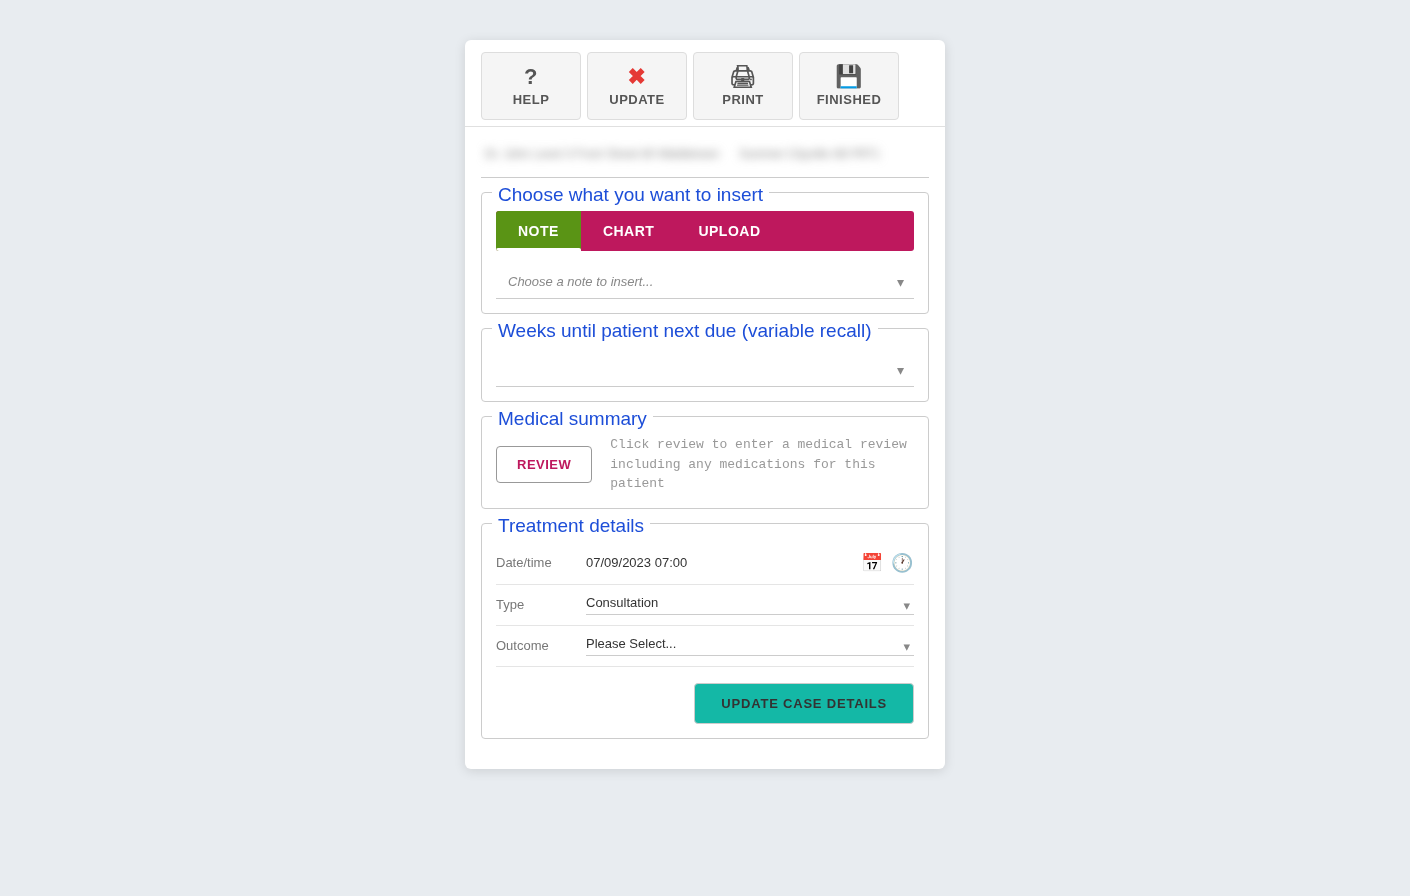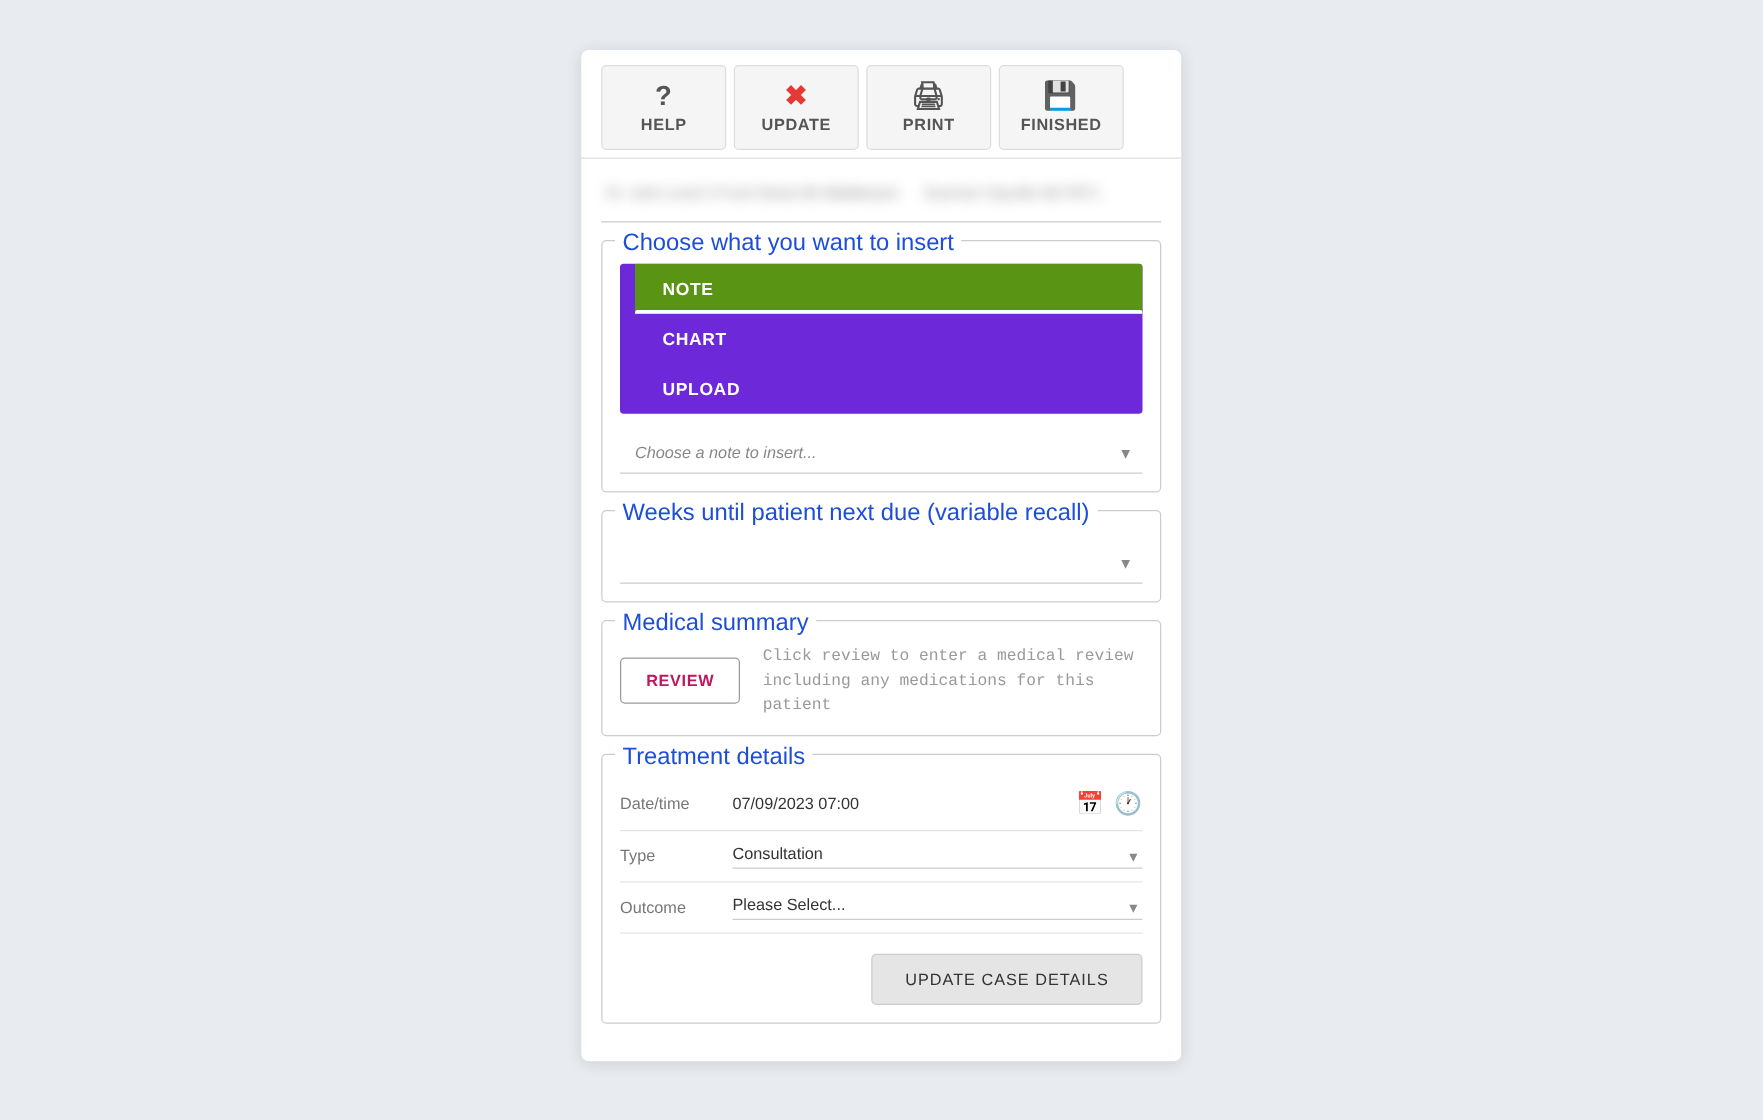--- a/index.html
+++ b/index.html
@@ -132,26 +132,25 @@
       left: 10px;
       background: #fff;
       padding: 0 6px;
       font-size: 19px;
       color: #1d4ed8;
     }
 
     
     .tab-bar {
       display: flex;
-      flex-direction: column;
-      background: #6d28d9;
+      flex-direction: row;
+      background: #be185d;
       border-radius: 3px;
       overflow: hidden;
       margin-bottom: 14px;
-      padding-left: 12px;
     }
 
     .tab-item {
       padding: 12px 22px;
       color: #fff;
       font-weight: bold;
       font-size: 14px;
       cursor: pointer;
       letter-spacing: 0.5px;
       position: relative;
@@ -323,25 +322,25 @@
 
     
     .update-btn-row {
       display: flex;
       justify-content: flex-end;
       margin-top: 16px;
     }
 
     .update-case-btn {
       padding: 12px 26px;
-      background: #e5e5e5;
+      background: #14b8a6;
       border: 1px solid #ccc;
       border-radius: 4px;
       font-size: 13px;
-      font-weight: normal;
+      font-weight: bold;
       color: #333;
       letter-spacing: 0.8px;
       cursor: pointer;
     }
   </style>
 </head>
 <body>
 
 <div class="page-wrapper">
   <div class="main-panel">

